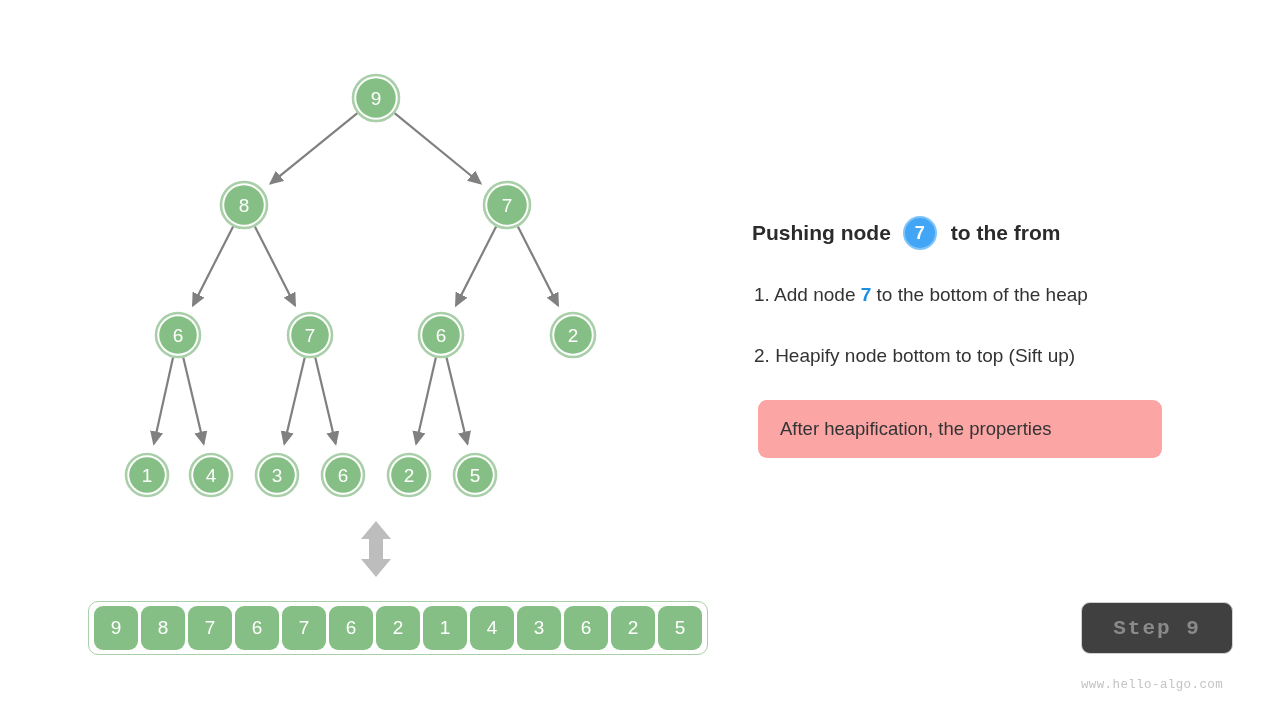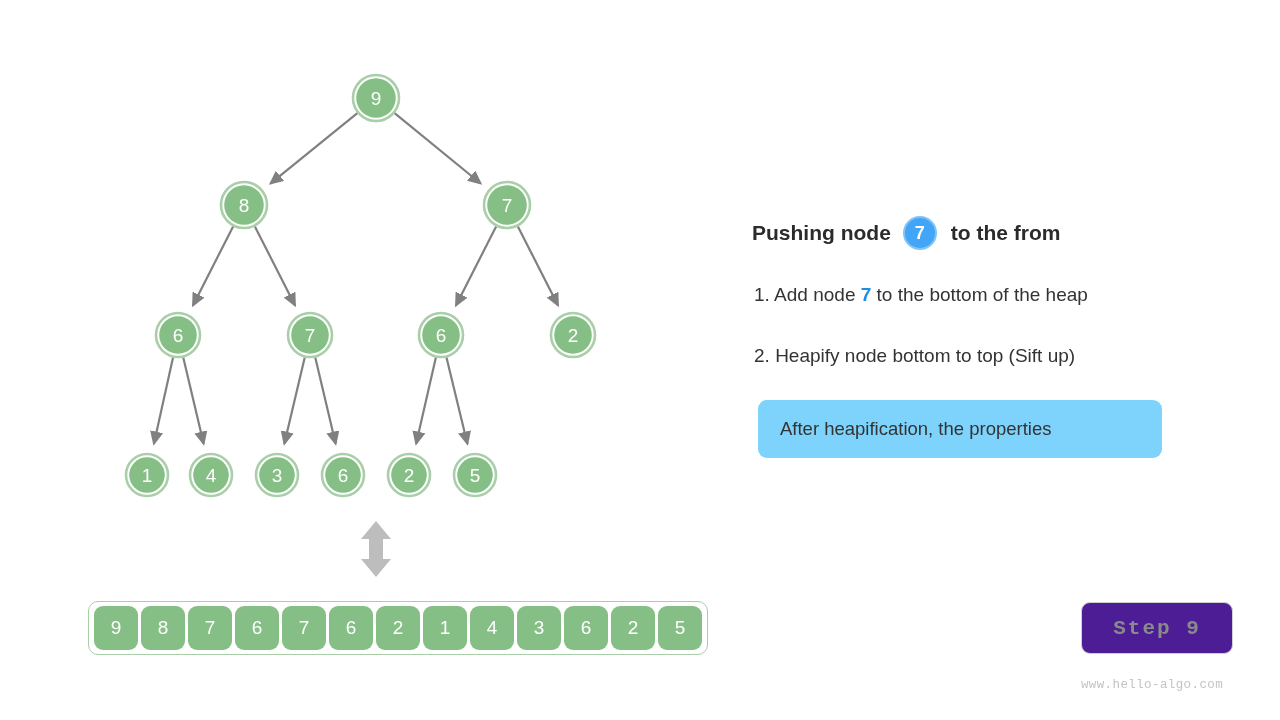--- a/index.html
+++ b/index.html
@@ -55,28 +55,28 @@
 
   .step-line{
     position:absolute;left:2px;font-size:19px;color:#333333;white-space:nowrap;
   }
   #step1{top:284px;}
   #step2{top:345px;}
   .accent{color:#1a8fe3;font-weight:bold;}
 
   #callout{
     position:absolute;left:758px;top:400px;width:404px;
-    background:#7dd3fc;border-radius:9px;
+    background:#fca5a5;border-radius:9px;
     padding:14px 22px;box-sizing:border-box;
     font-size:18.5px;color:#333333;line-height:1.63;
   }
 
   #stepBadge{
     position:absolute;left:1081px;top:602px;width:150px;height:50px;
-    border:1.4px solid #d0d0d0;border-radius:9px;background:#4c1d95;
+    border:1.4px solid #d0d0d0;border-radius:9px;background:#404040;
     display:flex;align-items:center;justify-content:center;
     font-family:"Liberation Mono","DejaVu Sans Mono",monospace;
     font-size:21px;font-weight:bold;color:#8a8a8a;letter-spacing:2px;
   }
   #watermark{
     position:absolute;left:1072px;top:678px;width:160px;text-align:center;
     font-family:"Liberation Mono","DejaVu Sans Mono",monospace;
     font-size:12.5px;color:#c4c4c4;letter-spacing:0.4px;
   }
 </style>

